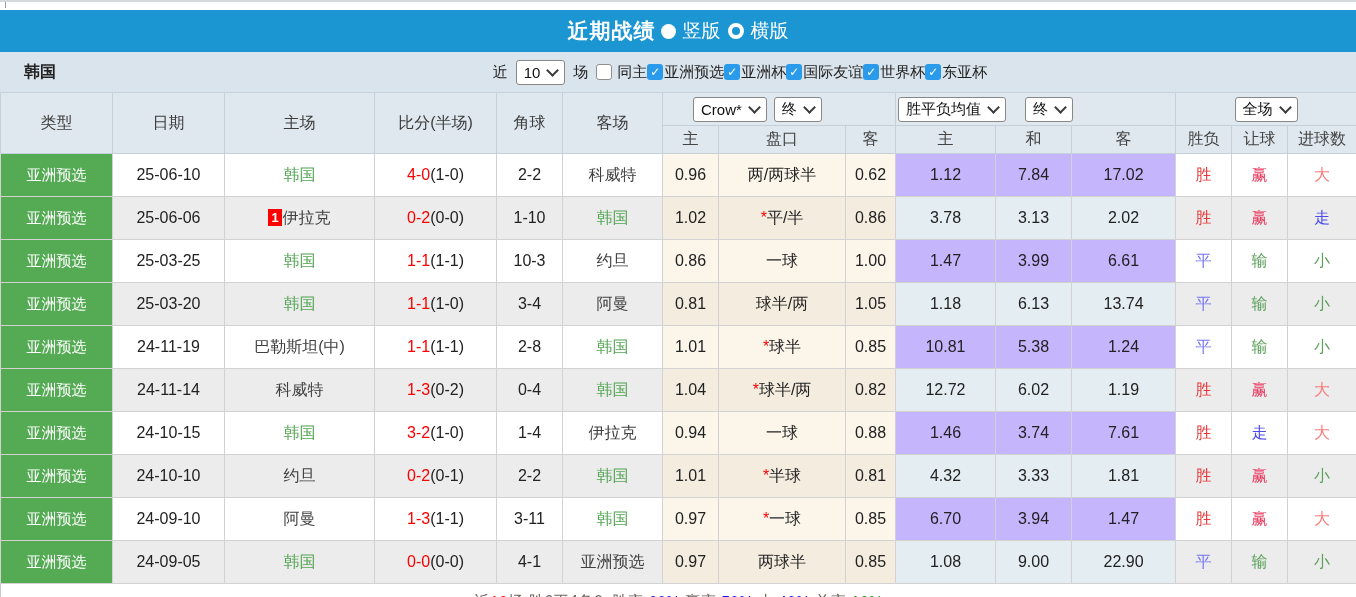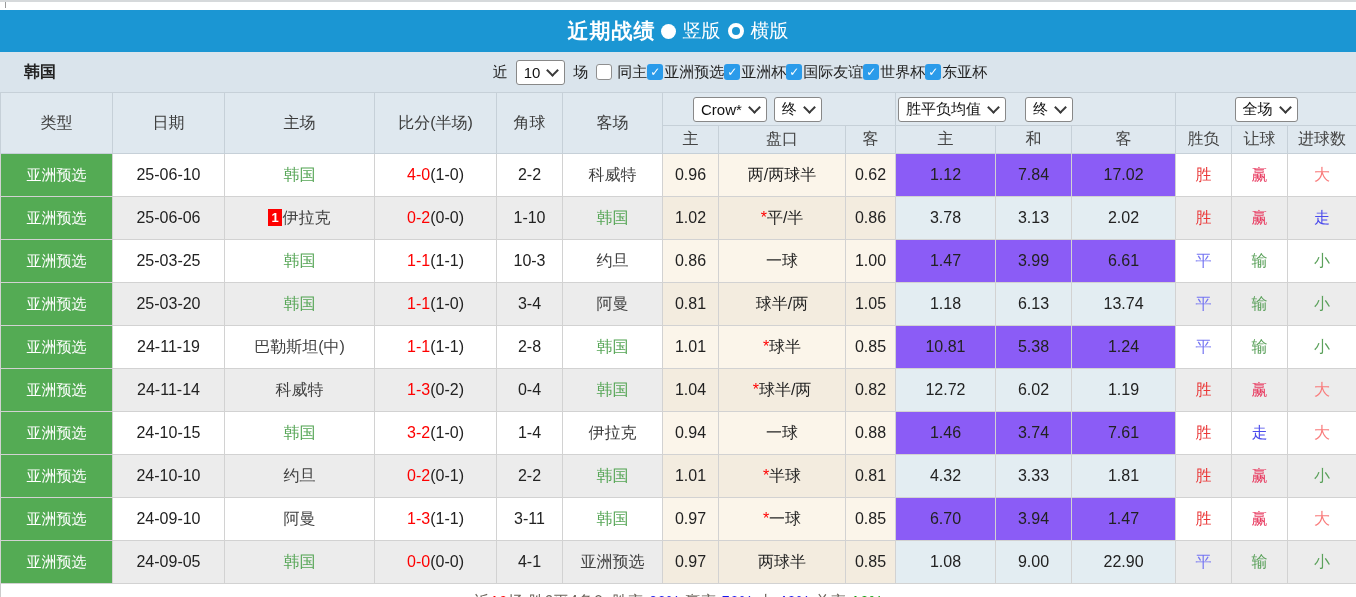--- a/index.html
+++ b/index.html
@@ -59,21 +59,21 @@
   th.sel-center .cellwrap{justify-content:center;}
   tbody td{
     border:1px solid #d2d2d2;text-align:center;height:40px;
     font-size:16px;color:#222;background:#fff;overflow:hidden;white-space:nowrap;
   }
   tbody tr:nth-child(even) td{background:#ececec;}
   tbody td.type-cell{background:var(--greenCell,#54ab54);color:#fff;font-size:15px;}
   tbody tr:nth-child(even) td.type-cell{background:var(--greenCell,#54ab54);}
   tbody td.cream{background:#fbf5ea;}
   tbody tr:nth-child(even) td.cream{background:#f3ecdf;}
-  tbody td.bluebg{background:#8b5cf6;}
+  tbody td.bluebg{background:#c4b5fd;}
   tbody tr:nth-child(even) td.bluebg{background:#e3edf2;}
   .t-focus{color:var(--teamFocus,#55a555);}
   .t-other{color:#404040;}
   .score-red{color:var(--scoreRed,#fe0000);text-align:center;}
   .star{color:#fe0000;}
   .badge{display:inline-block;background:#fe0000;color:#fff;font-size:13px;font-weight:bold;
     line-height:17px;padding:0 3px;margin-right:1px;vertical-align:1px;}
   td.col-r1.rc-red{color:#ea3838;}
   td.col-r2.rc-red{color:#e83b60;}
   td.col-r3.rc-red{color:#f97c7c;}

